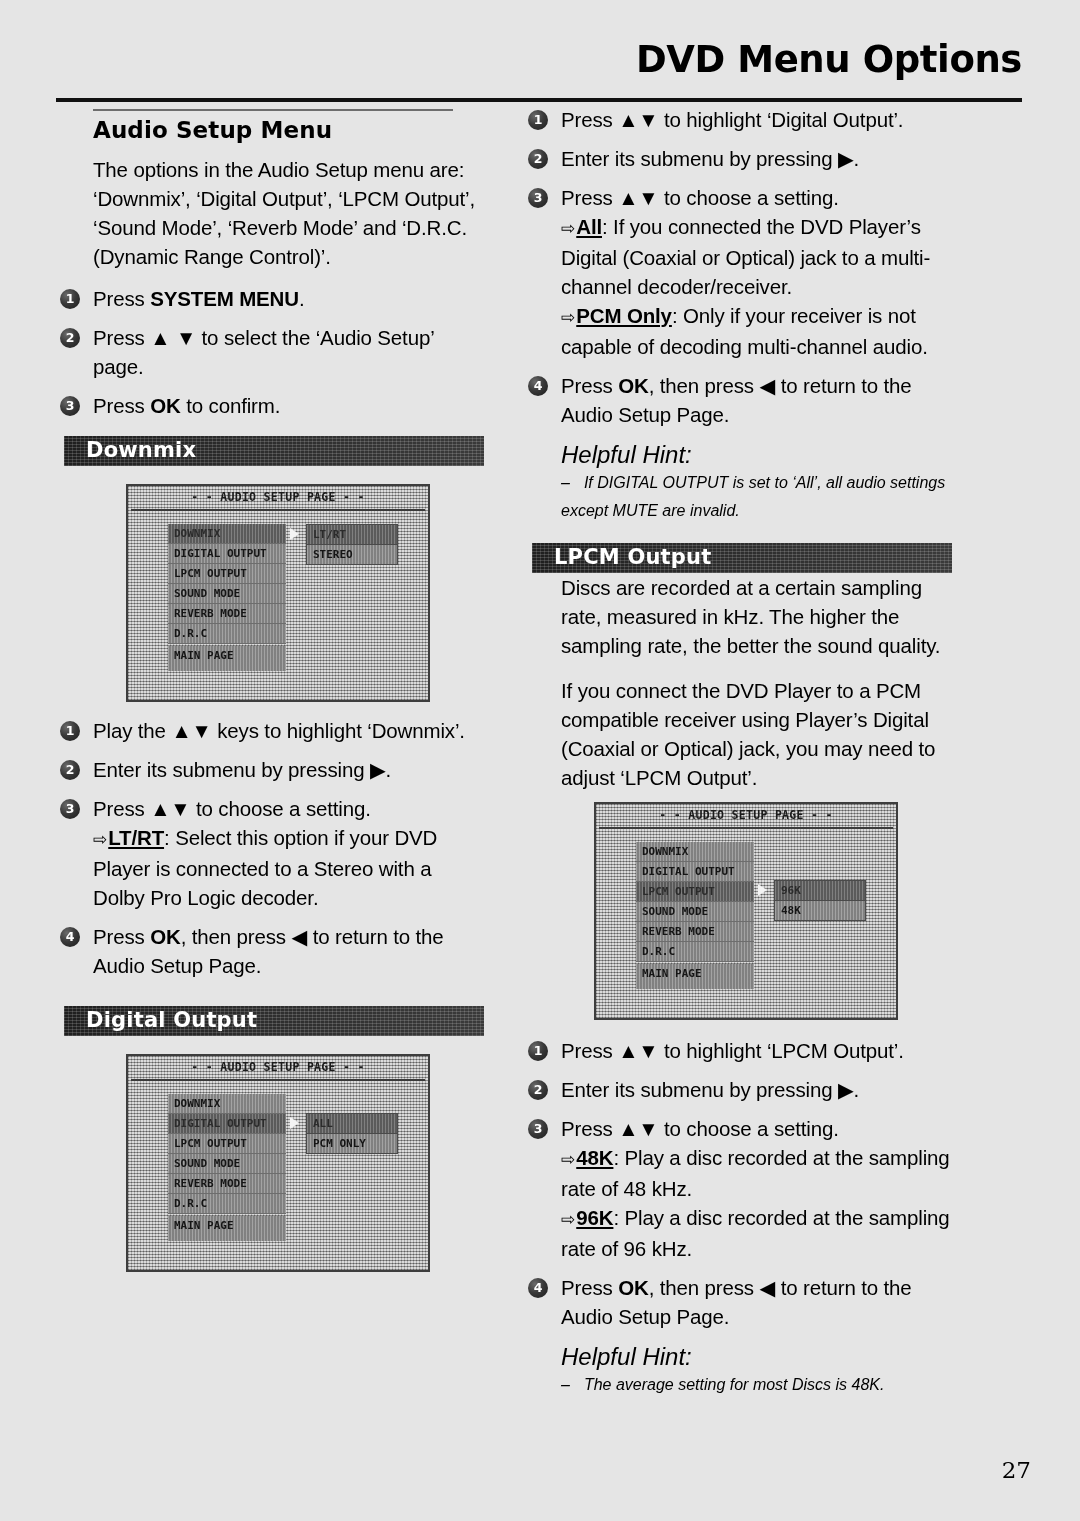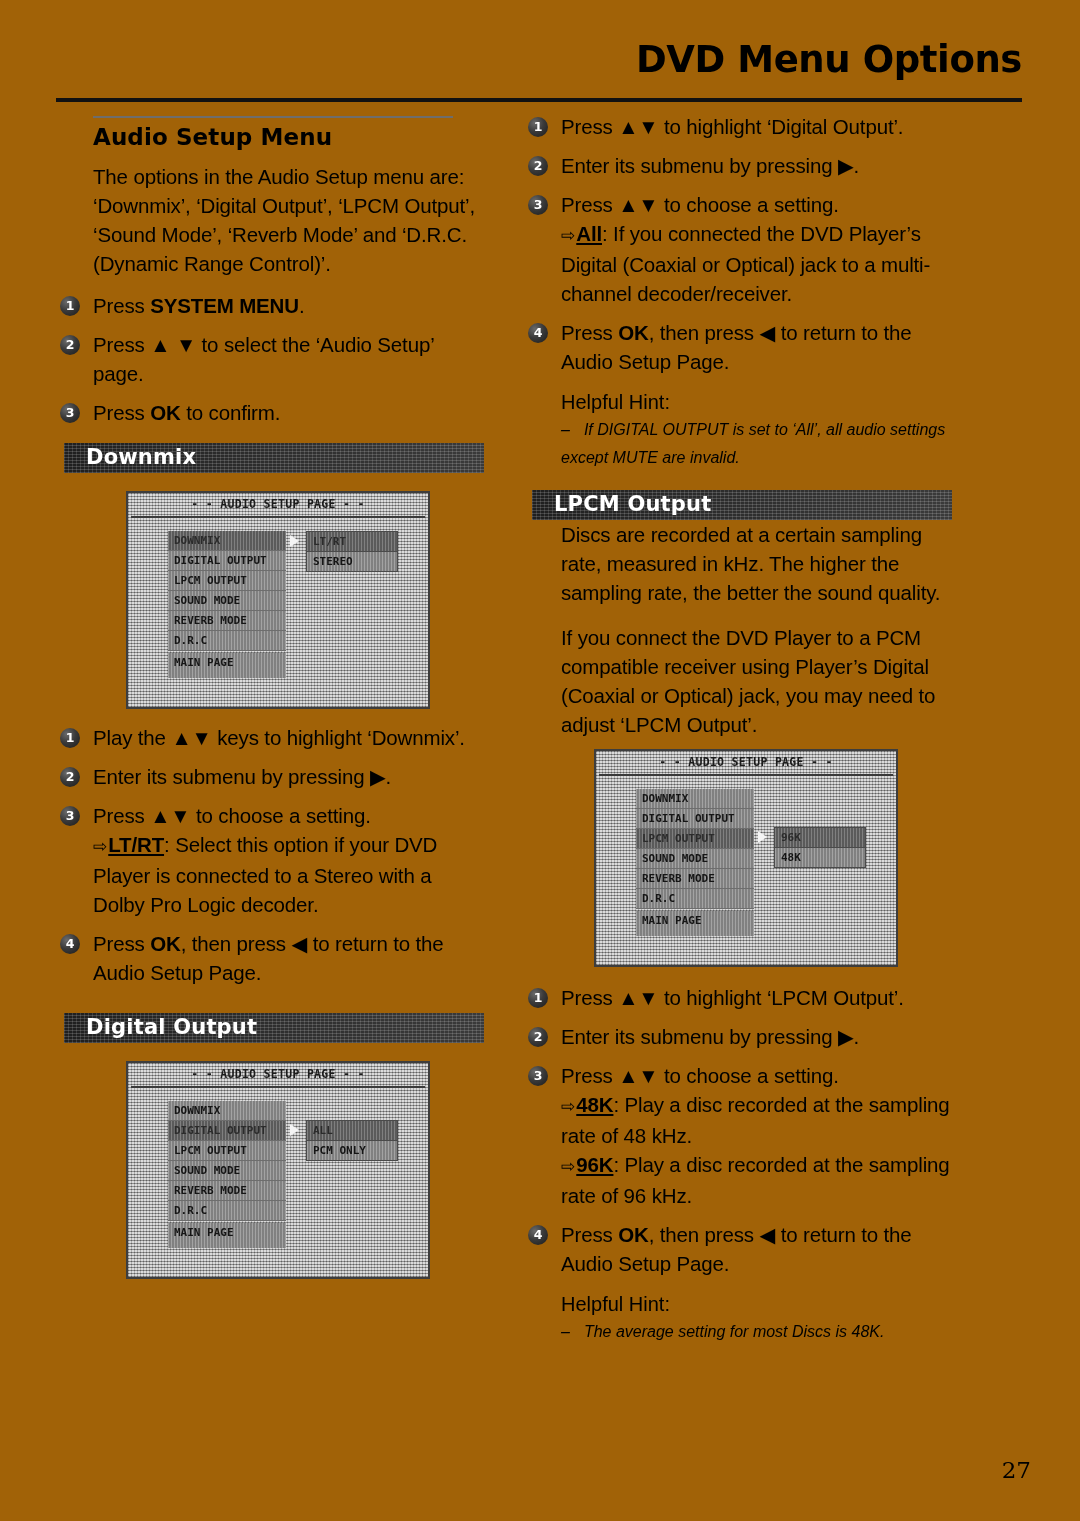--- a/index.html
+++ b/index.html
@@ -11,21 +11,21 @@
     width: 1080px;
     height: 1521px;
     position: relative;
     font-family: "Liberation Sans", sans-serif;
     color: #000000;
     overflow: hidden;
   }
   .page {
     position: absolute;
     inset: 0;
-    background: #a16207;
+    background: #e5e5e5;
   }
 
   
   .page-title {
     position: absolute;
     top: 38px;
     right: 58px;
     font-size: 37px;
     font-weight: bold;
     letter-spacing: -0.4px;
@@ -36,21 +36,21 @@
     left: 56px;
     right: 58px;
     top: 98px;
     height: 4px;
     background: #111;
   }
 
   
   .col {
     position: absolute;
-    top: 112px;
+    top: 105px;
     width: 424px;
   }
   .col-left  { left: 60px; }
   .col-right { left: 528px; }
 
   
   .sec-rule {
     height: 2px;
     background: #6d6d6d;
     margin: 4px 0 6px 33px;
@@ -102,21 +102,22 @@
     text-indent: 0;
   }
   .arrow {
     font-size: 17px;
     letter-spacing: -2px;
     padding-right: 3px;
   }
   .u { text-decoration: underline; font-weight: bold; }
   b.k { font-weight: bold; }
   .hint-title {
-    font-size: 20px;
+    font-style: italic;
+    font-size: 24px;
     margin: 12px 0 0 33px;
     line-height: 28px;
   }
   .hint-body {
     font-style: italic;
     font-size: 16px;
     margin: 0 0 10px 33px;
     line-height: 28px;
   }
   .hint-dash { padding-right: 14px; }
@@ -358,20 +359,23 @@
       <span class="bullet">2</span>
       <span>Enter its submenu by pressing ▶.</span>
     </div>
 
     <div class="step">
       <span class="bullet">3</span>
       <span>Press ▲▼ to choose a setting.</span>
       <span class="sub">
         <span class="arrow">⇨</span><span class="u">All</span><span>: If you connected the DVD Player’s Digital (Coaxial or Optical) jack to a multi-channel decoder/receiver.</span>
       </span>
+      <span class="sub">
+        <span class="arrow">⇨</span><span class="u">PCM Only</span><span>: Only if your receiver is not capable of decoding multi-channel audio.</span>
+      </span>
     </div>
 
     <div class="step">
       <span class="bullet">4</span>
       <span><span>Press </span><b class="k">OK</b><span>, then press ◀ to return to the Audio Setup Page.</span></span>
     </div>
 
     <div class="hint-title">Helpful Hint:</div>
     <div class="hint-body"><span class="hint-dash">–</span><span>If DIGITAL OUTPUT is set to ‘All’, all audio settings except MUTE are invalid.</span></div>
 

